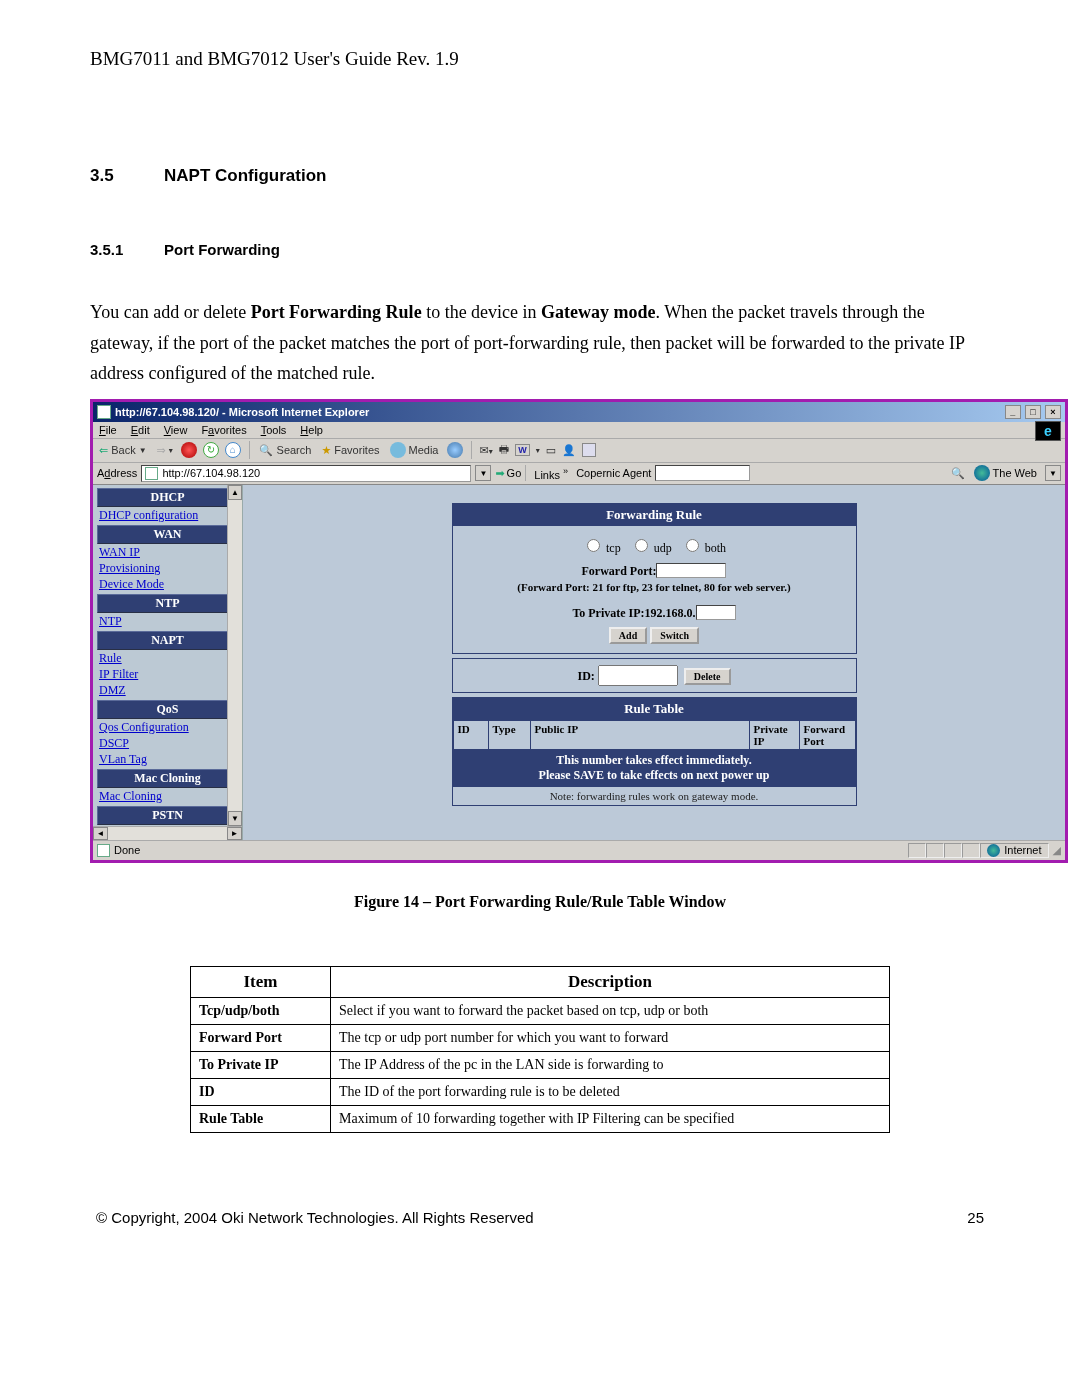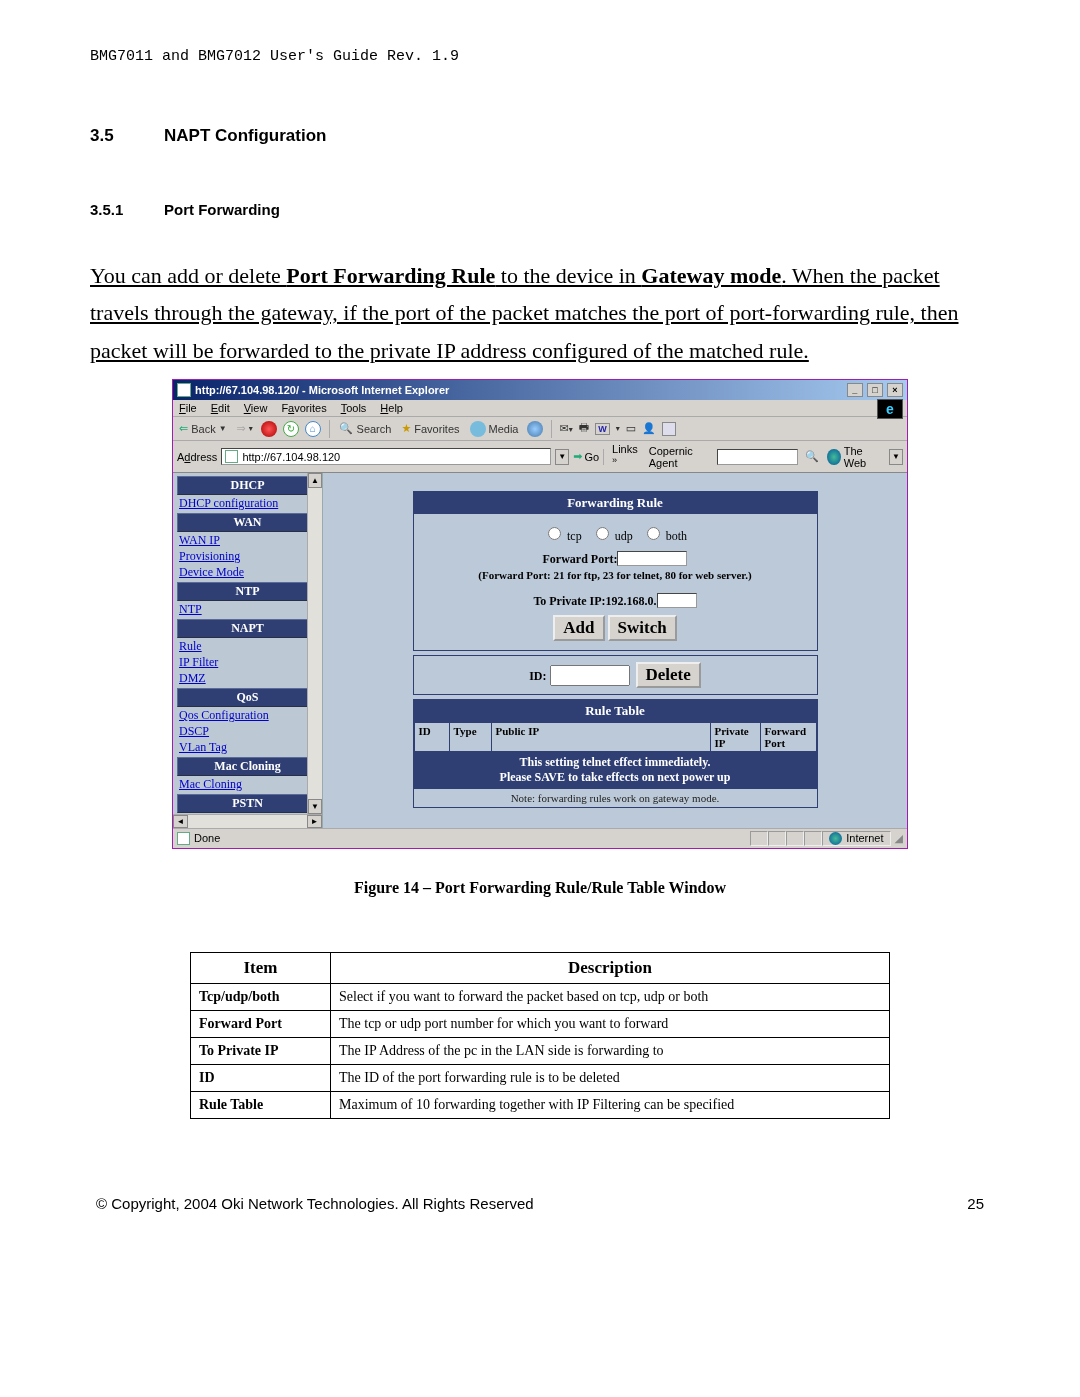--- a/index.html
+++ b/index.html
@@ -7,37 +7,37 @@
     margin: 0;
     background: #fff;
     font-family: "Times New Roman", Times, serif;
     color: #000;
     width: 1080px;
   }
   .page {
     padding: 48px 90px 40px 90px;
   }
   .doc-header {
-    font-family: Liberation Mono, monospace;
-    font-size: 15px;
-    margin-bottom: 61px;
+    font-family: Liberation Serif, serif;
+    font-size: 19px;
+    margin-bottom: 96px;
   }
   .sec-num { display:inline-block; width:70px; font-family: Arial, sans-serif; font-weight:bold; font-size:17px;}
   .sec-title { font-family: Arial, sans-serif; font-weight:bold; font-size:17px;}
   .sub-num { display:inline-block; width:70px; font-family: Arial, sans-serif; font-weight:bold; font-size:15px;}
   .sub-title { font-family: Arial, sans-serif; font-weight:bold; font-size:15px;}
   .section-h { margin-bottom: 55px; }
   .subsection-h { margin-bottom: 38px; }
-  .para { font-size: 22px; line-height: 1.7;  text-decoration: underline;}
+  .para { font-size: 18px; line-height: 1.7; }
 
   
   .browser {
-    width: 736px;
+    width: 978px;
     margin: 10px auto 30px auto;
-    border: 1px solid #a21caf;
+    border: 3px solid #a21caf;
     background: #d6d3ce;
     font-family: Tahoma, Arial, sans-serif;
     font-size: 11px;
   }
   .titlebar {
     background: linear-gradient(to right, #0a246a, #a6caf0);
     color: #fff;
     padding: 3px 4px;
     display:flex; align-items:center; justify-content:space-between;
     font-weight:bold;
@@ -125,21 +125,21 @@
   }
   .panel-body{ padding:6px 6px 8px 6px; font-size:12px; }
   .radiorow{ text-align:center; padding:4px 0 6px 0;}
   .radiorow label{ margin:0 3px;}
   .formrow{ text-align:center; padding:1px 0;}
   .formrow .lbl{ font-weight:bold;}
   .formrow input[type=text]{ border:1px inset #999;height:15px;}
   .hint{ font-size:11px;font-weight:bold;}
   .btn3d{
     background:#d6d3ce;border:2px outset #eee;padding:1px 8px;
-    font-family:Tahoma;font-size:17px;cursor:pointer;font-weight:bold;
+    font-family:Tahoma;font-size:10px;cursor:pointer;font-weight:bold;
   }
   .rt-cols{
     display:flex;border:1px solid #2f3f73;font-size:11px;font-weight:bold;
   }
   .rt-cols div{border-right:1px solid #2f3f73;padding:2px 4px;text-align:left;}
   .rt-cols div:last-child{border-right:none;}
   .notice{
     background:#2f3f73;color:#fff;font-weight:bold;text-align:center;
     padding:3px;font-size:12px;line-height:1.3;
   }
@@ -331,21 +331,21 @@
         <div class="panel" style="margin-top:4px;">
           <div class="panel-hd">Rule Table</div>
           <div class="rt-cols">
             <div style="width:35px;">ID</div>
             <div style="width:42px;">Type</div>
             <div style="flex:1;">Public IP</div>
             <div style="width:50px;">Private IP</div>
             <div style="width:55px;">Forward Port</div>
           </div>
           <div class="notice">
-            <div>This setting telnet effect immediately.</div>
+            <div>This number takes effect immediately.</div>
             <div>Please SAVE to take effects on next power up</div>
           </div>
           <div class="note">Note: forwarding rules work on gateway mode.</div>
         </div>
       </div>
     </div>
 
     <div class="statusbar">
       <span style="display:flex;align-items:center;gap:4px;">
         <span style="width:13px;height:13px;background:#fff;border:1px solid #6a8;display:inline-block;"></span>

